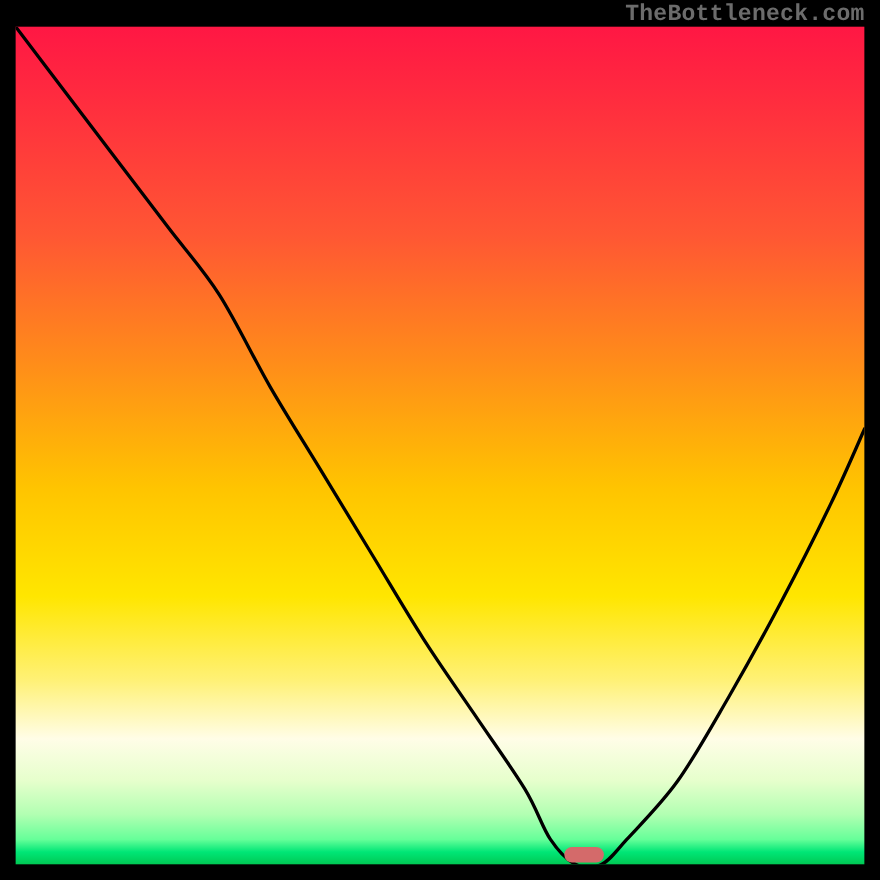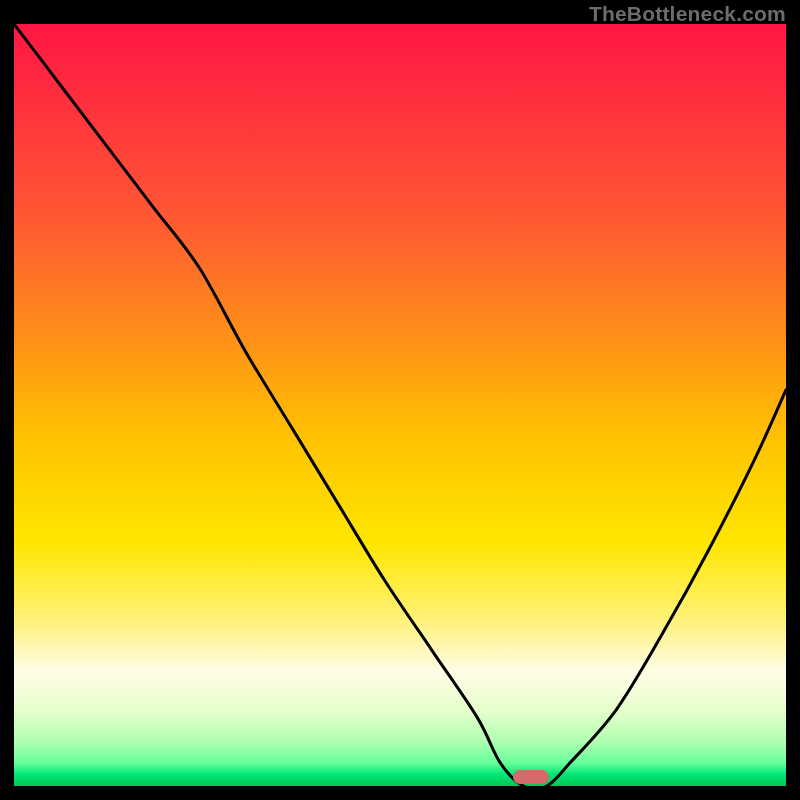--- a/index.html
+++ b/index.html
@@ -47,21 +47,21 @@
     position: absolute;
     width: 36px;
     height: 14px;
     border-radius: 7px;
     background: #d46a6a;
   }
   .watermark {
     position: absolute;
     top: 2px;
     right: 14px;
-    font-family: Liberation Sans, sans-serif;
+    font-family: Liberation Mono, monospace;
     font-size: 21px;
     font-weight: 600;
     color: #6c6c6c;
     letter-spacing: 0.2px;
     user-select: none;
   }
   svg.curve {
     position: absolute;
     inset: 0;
   }

